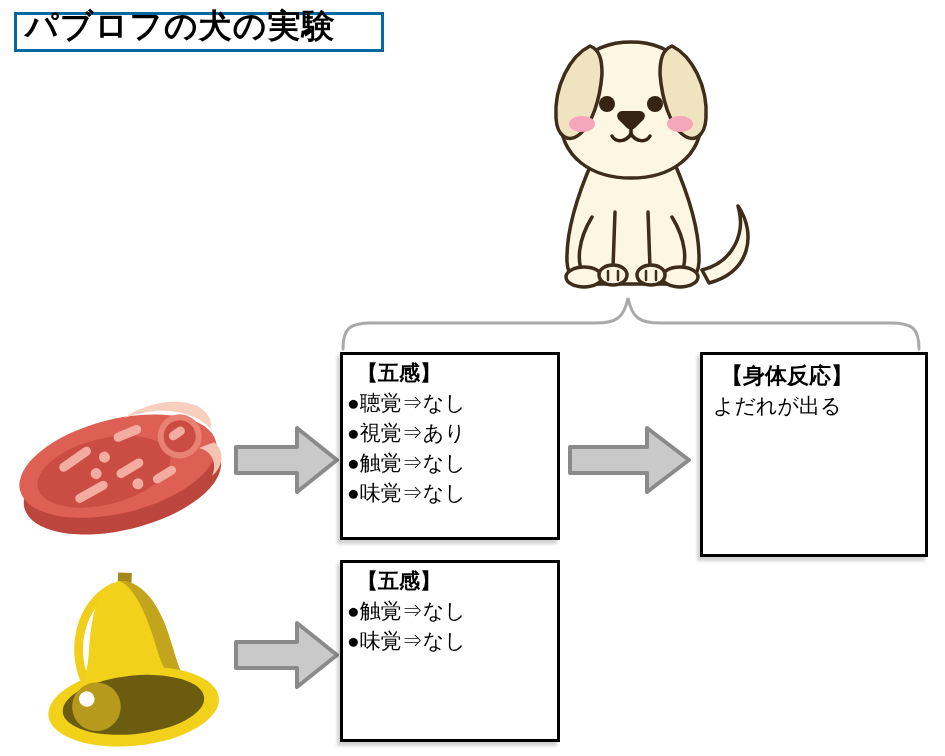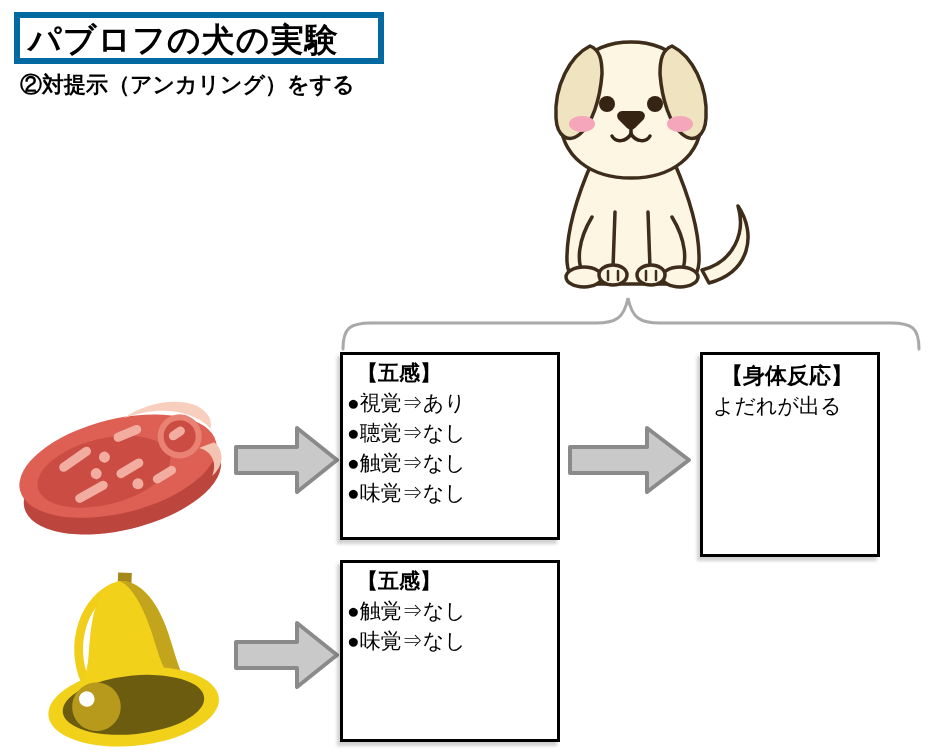--- a/index.html
+++ b/index.html
@@ -5,54 +5,53 @@
   html,body{margin:0;padding:0;background:#ffffff;}
   #stage{
     position:relative;width:945px;height:756px;background:#ffffff;overflow:hidden;
     font-family:"Liberation Sans",sans-serif;color:#000;
   }
   *{box-sizing:border-box;}
   .abs{position:absolute;}
 
   
   #title-box{
-    left:14px;top:12px;width:370px;height:52px;
-    border:6px solid #0369a1;background:#fff;
-    display:flex;align-items:flex-start;padding:0 8px;
+    left:14px;top:12px;width:370px;height:40px;
+    border:3px solid #0369a1;background:#fff;
+    display:flex;align-items:flex-end;padding:0 8px;
     font-size:33px;font-weight:bold;letter-spacing:1px;white-space:nowrap;
   }
   #subtitle{
     left:20px;top:70px;font-size:22px;font-weight:bold;white-space:nowrap;
   }
 
   
   .content-box{
     border:3px solid #000;background:#fff;
     box-shadow:-3px 4px 3px rgba(0,0,0,0.18);
     padding:3px 4px;font-size:21px;line-height:30px;font-family:Liberation Serif, serif;
   }
   .box-header{font-weight:bold;padding-left:10px;white-space:nowrap;}
   .sense-line{white-space:nowrap;}
   #senses-box-meat{left:340px;top:352px;width:220px;height:188px;}
   #senses-box-bell{left:340px;top:560px;width:220px;height:182px;}
-  #response-box{left:700px;top:352px;width:180px;height:205px;padding:6px 8px;}
+  #response-box{left:700px;top:352px;width:228px;height:205px;padding:6px 8px;}
   #response-box .box-header{font-size:22px;}
   #response-text{padding-left:2px;white-space:nowrap;}
 
   svg{display:block;overflow:visible;}
 </style>
 </head>
 <body>
 
 <div id="stage">
 
   <div class="abs" id="title-box">
     <span>パブロフの犬の実験</span>
   </div>
-  <div class="abs" id="subtitle">②対提示（アンカリング）をする</div>
 
   <svg class="abs" style="left:512px;top:12px;" width="238" height="286" viewBox="0 0 238 286">
     <g stroke="#3e2d1a" stroke-width="3.5" stroke-linecap="round" stroke-linejoin="round">
 
       <path d="M190,258 C222,250 234,220 226,194 C245,222 238,260 197,271 Z" fill="#fcf6e2"></path>
 
       <path d="M80,150 C66,182 54,220 55,250 C56,268 66,272 84,272 L158,272 C176,272 186,268 187,250 C188,220 176,182 162,150 Z" fill="#fcf6e2"></path>
 
       <path d="M80,205 C66,228 64,250 72,264" fill="none"></path>
       <path d="M160,205 C174,228 176,250 168,264" fill="none"></path>
@@ -129,22 +128,22 @@
   </svg>
   <svg class="abs" style="left:567px;top:423px;" width="126" height="74" viewBox="0 0 126 74">
     <polygon points="3,24 80,24 80,5 122,37 80,69 80,50 3,50" stroke="#8a8a8a" stroke-width="4" stroke-linejoin="round" fill="#c9c9c9"></polygon>
   </svg>
   <svg class="abs" style="left:233px;top:618px;" width="108" height="74" viewBox="0 0 108 74">
     <polygon points="3,24 64,24 64,5 104,37 64,69 64,50 3,50" stroke="#8a8a8a" stroke-width="4" stroke-linejoin="round" fill="#c9c9c9"></polygon>
   </svg>
 
   <div class="abs content-box" id="senses-box-meat">
     <div class="box-header">【五感】</div>
+    <div class="sense-line">●聴覚⇒なし</div>
     <div class="sense-line">●視覚⇒あり</div>
-    <div class="sense-line">●聴覚⇒なし</div>
     <div class="sense-line">●触覚⇒なし</div>
     <div class="sense-line">●味覚⇒なし</div>
   </div>
 
   <div class="abs content-box" id="senses-box-bell">
     <div class="box-header">【五感】</div>
     <div class="sense-line">●触覚⇒なし</div>
     <div class="sense-line">●味覚⇒なし</div>
   </div>
 

